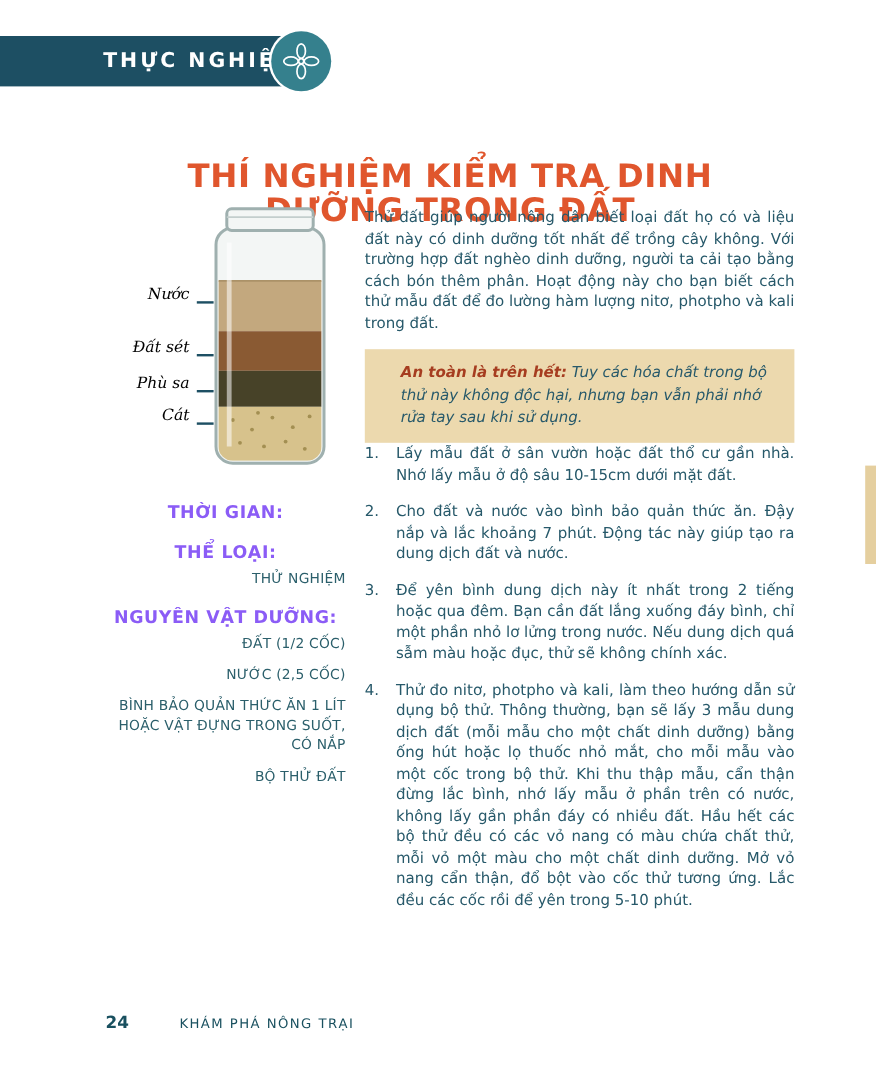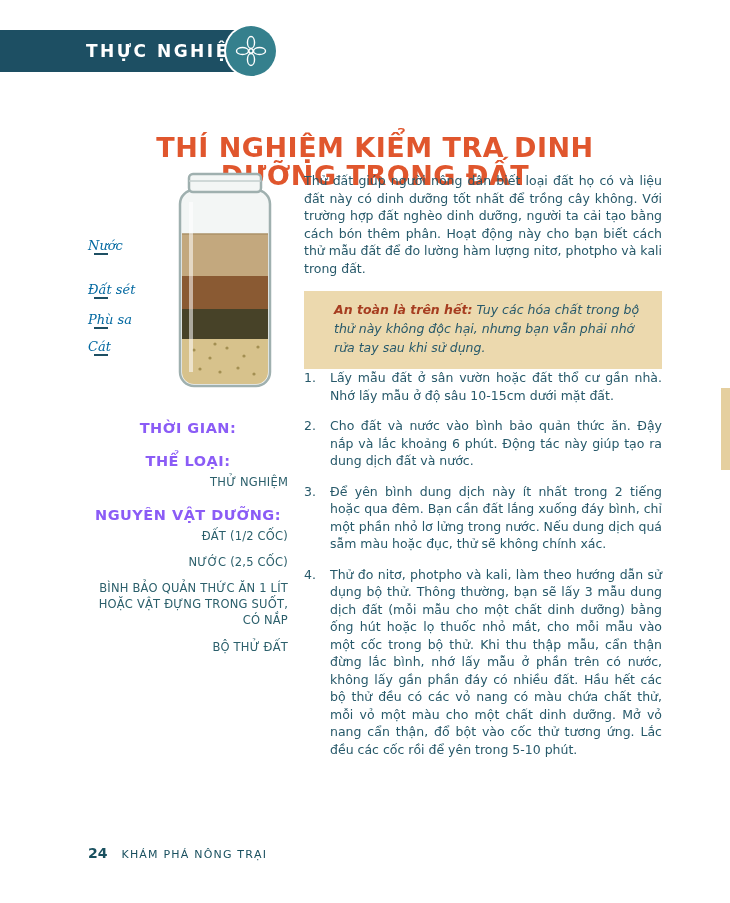--- a/index.html
+++ b/index.html
@@ -47,23 +47,23 @@
     display:flex;
   }
   .left-col{width:200px;flex:0 0 200px;}
   .right-col{flex:1;margin-left:16px;font-size:12.5px;line-height:1.4;}
 
   
   .jar-figure{position:relative;width:200px;height:222px;}
   .jar-svg{position:absolute;left:82px;top:0;}
   .jar-label{
     position:absolute;left:0;width:90px;
-    display:flex;justify-content:flex-end;align-items:flex-start;
+    display:flex;justify-content:flex-end;align-items:flex-end;
     font-family:"DejaVu Serif",serif;font-style:italic;
-    font-size:13px;color:#0369a1;white-space:nowrap;flex-direction:column;
+    font-size:13px;color:#000000;white-space:nowrap;
   }
   .jar-label .tick{
     display:inline-block;width:14px;border-top:2px solid #1d4f63;margin-left:6px;
   }
 
   
   .meta{margin-top:26px;text-align:right;}
   .meta-h{
     font-size:14.5px;font-weight:bold;color:#8b5cf6;
     letter-spacing:.5px;margin-top:17px;text-align:center;
@@ -88,21 +88,21 @@
     color:#bf3f2a;font-size:16px;font-weight:800;letter-spacing:.5px;
   }
   .steps{list-style:none;margin:0;padding:0;}
   .step{display:flex;margin-bottom:13px;}
   .step-num{flex:0 0 26px;font-weight:normal;}
   .step-text{flex:1;text-align:justify;}
 
   
   .footer{
     position:absolute;left:88px;top:845px;
-    display:flex;align-items:baseline;color:#19505f;
+    display:flex;align-items:baseline;color:#19505f;gap:28px;
   }
   .page-num{font-weight:bold;font-size:14px;}
   .book-title{font-size:11px;letter-spacing:1.2px;margin-left:14px;}
 
   
   .edge-tab{
     position:absolute;right:0;top:388px;width:9px;height:82px;
     background:#e5cf9f;
   }
 </style>
@@ -209,21 +209,21 @@
       </div>
 
 
       <ol class="steps">
         <li class="step">
           <span class="step-num">1.</span>
           <span class="step-text">Lấy mẫu đất ở sân vườn hoặc đất thổ cư gần nhà. Nhớ lấy mẫu ở độ sâu 10-15cm dưới mặt đất.</span>
         </li>
         <li class="step">
           <span class="step-num">2.</span>
-          <span class="step-text">Cho đất và nước vào bình bảo quản thức ăn. Đậy nắp và lắc khoảng 6 phút. Động tác này giúp tạo ra dung dịch đất và nước.</span>
+          <span class="step-text">Cho đất và nước vào bình bảo quản thức ăn. Đậy nắp và lắc khoảng 7 phút. Động tác này giúp tạo ra dung dịch đất và nước.</span>
         </li>
         <li class="step">
           <span class="step-num">3.</span>
           <span class="step-text">Để yên bình dung dịch này ít nhất trong 2 tiếng hoặc qua đêm. Bạn cần đất lắng xuống đáy bình, chỉ một phần nhỏ lơ lửng trong nước. Nếu dung dịch quá sẫm màu hoặc đục, thử sẽ không chính xác.</span>
         </li>
         <li class="step">
           <span class="step-num">4.</span>
           <span class="step-text">Thử đo nitơ, photpho và kali, làm theo hướng dẫn sử dụng bộ thử. Thông thường, bạn sẽ lấy 3 mẫu dung dịch đất (mỗi mẫu cho một chất dinh dưỡng) bằng ống hút hoặc lọ thuốc nhỏ mắt, cho mỗi mẫu vào một cốc trong bộ thử. Khi thu thập mẫu, cẩn thận đừng lắc bình, nhớ lấy mẫu ở phần trên có nước, không lấy gần phần đáy có nhiều đất. Hầu hết các bộ thử đều có các vỏ nang có màu chứa chất thử, mỗi vỏ một màu cho một chất dinh dưỡng. Mở vỏ nang cẩn thận, đổ bột vào cốc thử tương ứng. Lắc đều các cốc rồi để yên trong 5-10 phút.</span>
         </li>
       </ol>

